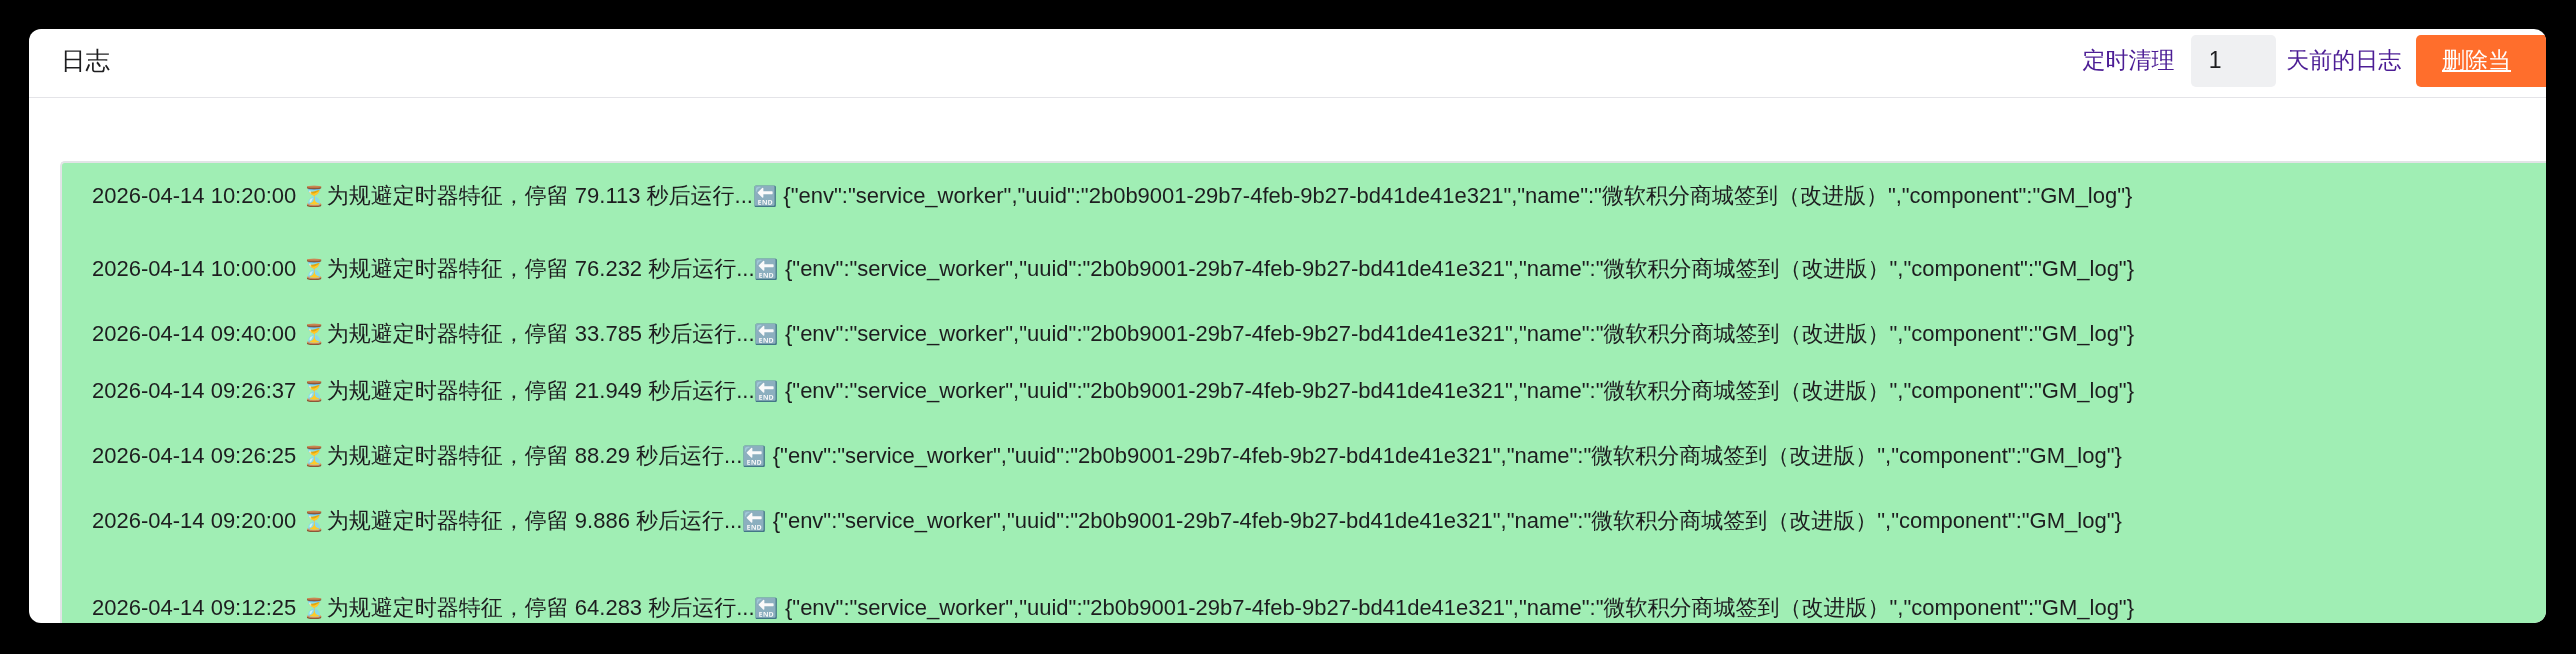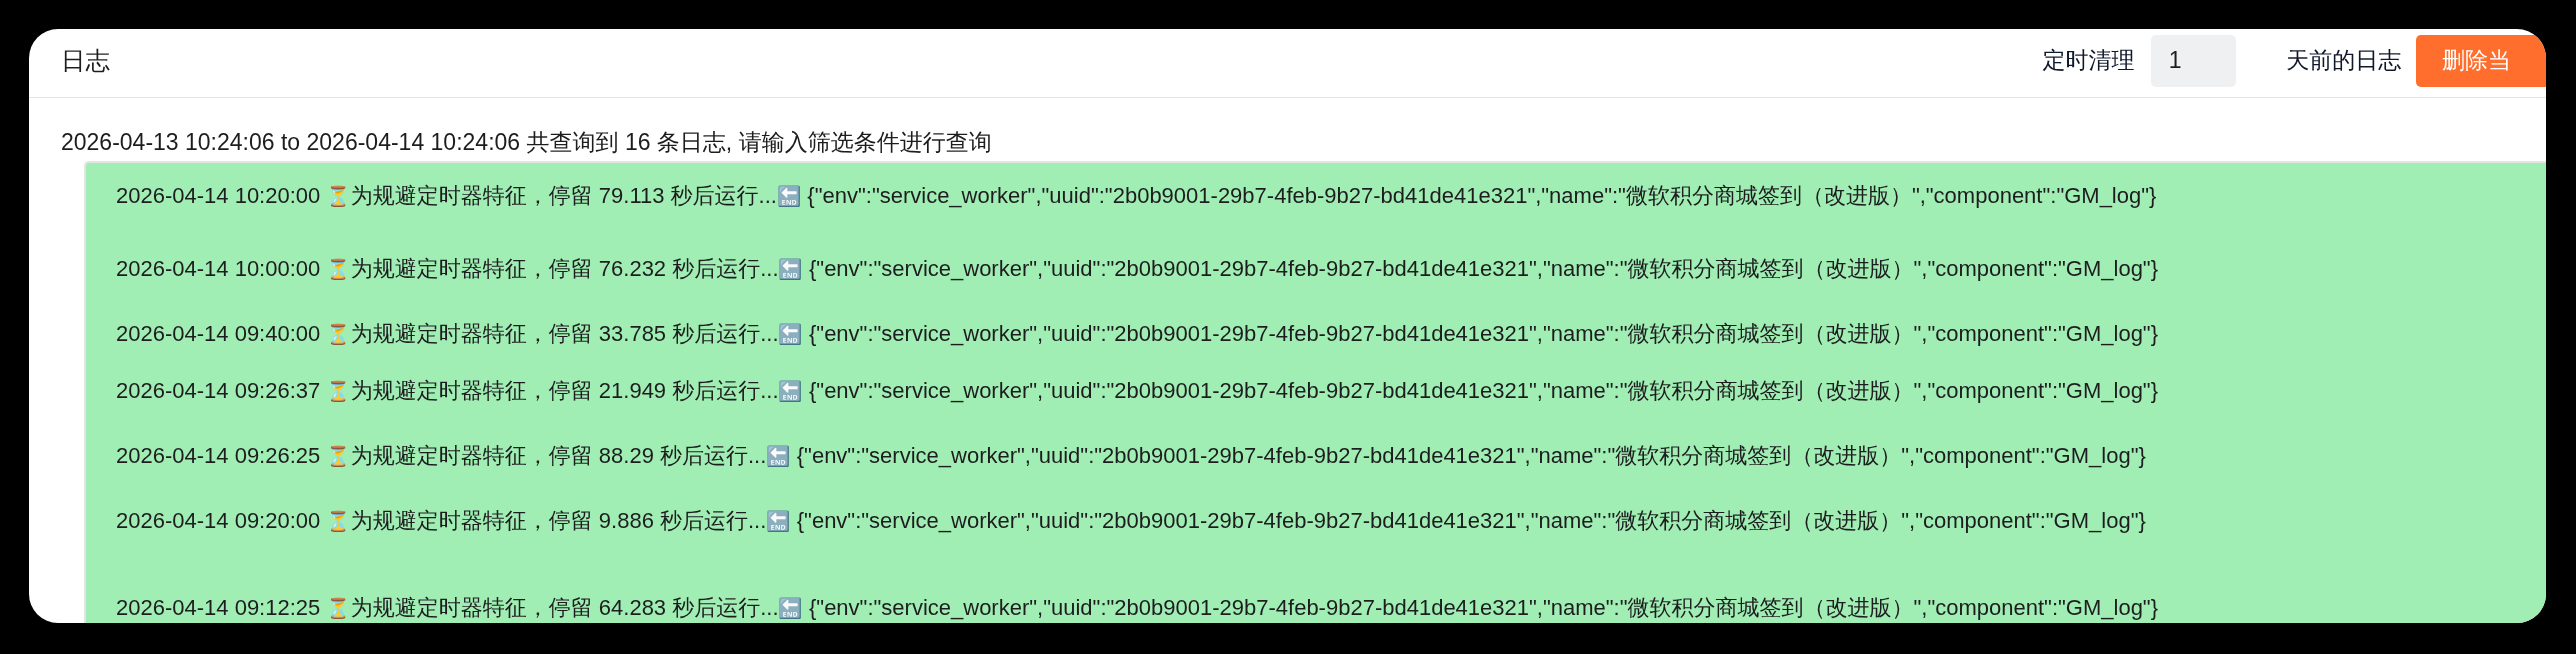--- a/index.html
+++ b/index.html
@@ -3,51 +3,50 @@
 <meta charset="utf-8">
 <style>
   html, body { margin: 0; padding: 0; }
   body {
     width: 2576px; height: 655px; background: #000; overflow: hidden;
     font-family: "Liberation Sans", "DejaVu Sans", sans-serif;
     position: relative;
   }
   .card {
     position: absolute; left: 29px; top: 29px; width: 2517px; height: 594px;
-    background: #fff; border-radius: 29px; overflow: hidden;
+    background: #fff; border-radius: 12px; overflow: hidden;
   }
   .header {
     position: absolute; left: 0; top: 0; right: 0; height: 68px;
     border-bottom: 1.6px solid #e4e4e8;
   }
   .title {
     position: absolute; left: 32px; top: 14.7px; font-size: 24.4px; color: #1d1d1f;
     line-height: 33px;
   }
   .controls { position: absolute; top: 5.7px; right: 0; height: 52px; display: flex; align-items: center; }
-  .link { color: #0f172a; font-size: 23px; white-space: nowrap; margin-left: 40px; }
+  .link { color: #4c1d95; font-size: 23px; white-space: nowrap; }
   .days-input {
     width: 85px; height: 52px; margin: 0 10.6px 0 16.3px; box-sizing: border-box;
     background: #eff0f2; border: none; border-radius: 4.9px; font-size: 23px;
     padding-left: 18px; color: #1d1d1f; font-family: inherit;
   }
   .delete-btn {
     margin-left: 14.7px; height: 52px; width: 130px; background: #ff6e2c; color: #fff;
     border: none; border-radius: 4.9px 0 0 4.9px; font-size: 23px; text-align: left;
-    padding-left: 26px; font-family: inherit; white-space: nowrap; overflow: hidden;
+    padding-left: 26px; font-family: inherit; white-space: nowrap; overflow: hidden; text-decoration: underline;
   }
   .summary {
     position: absolute; left: 32px; top: 97px; font-size: 23px; color: #1d1d1f;
     line-height: 33px; white-space: nowrap;
   }
   .logs {
     position: absolute; left: 31px; top: 132px; right: 0; bottom: 0;
     background: #a0eeb4; border-left: 2.4px solid #e2e4e6; border-top: 2.4px solid #e2e4e6;
     border-top-left-radius: 4.9px;
-    margin-left: 24px;
   }
   .row {
     position: absolute; left: 30px; font-size: 22px; color: #1d1d1f; white-space: nowrap;
     line-height: 33px;
   }
   .ico { font-size: 19.5px; }
 </style>
 </head>
 <body>
 
@@ -55,21 +54,20 @@
   <div class="header">
     <div class="title">日志</div>
     <div class="controls">
       <span class="link">定时清理</span>
       <input class="days-input" value="1" style="">
       <span class="link">天前的日志</span>
       <button class="delete-btn">删除当</button>
     </div>
   </div>
 
-  <div class="summary">2026-04-13 10:24:06 to 2026-04-14 10:24:06 共查询到 16 条日志, 请输入筛选条件进行查询</div>
 
   <div class="logs">
     <div class="row" style="top:15.5px">
       <span>2026-04-14 10:20:00</span>
       <span class="ico">⏳</span><span>为规避定时器特征，停留 79.113 秒后运行...</span><span class="ico">🔚</span>
       <span>{"env":"service_worker","uuid":"2b0b9001-29b7-4feb-9b27-bd41de41e321","name":"微软积分商城签到（改进版）","component":"GM_log"}</span>
     </div>
     <div class="row" style="top:89px">
       <span>2026-04-14 10:00:00</span>
       <span class="ico">⏳</span><span>为规避定时器特征，停留 76.232 秒后运行...</span><span class="ico">🔚</span>

